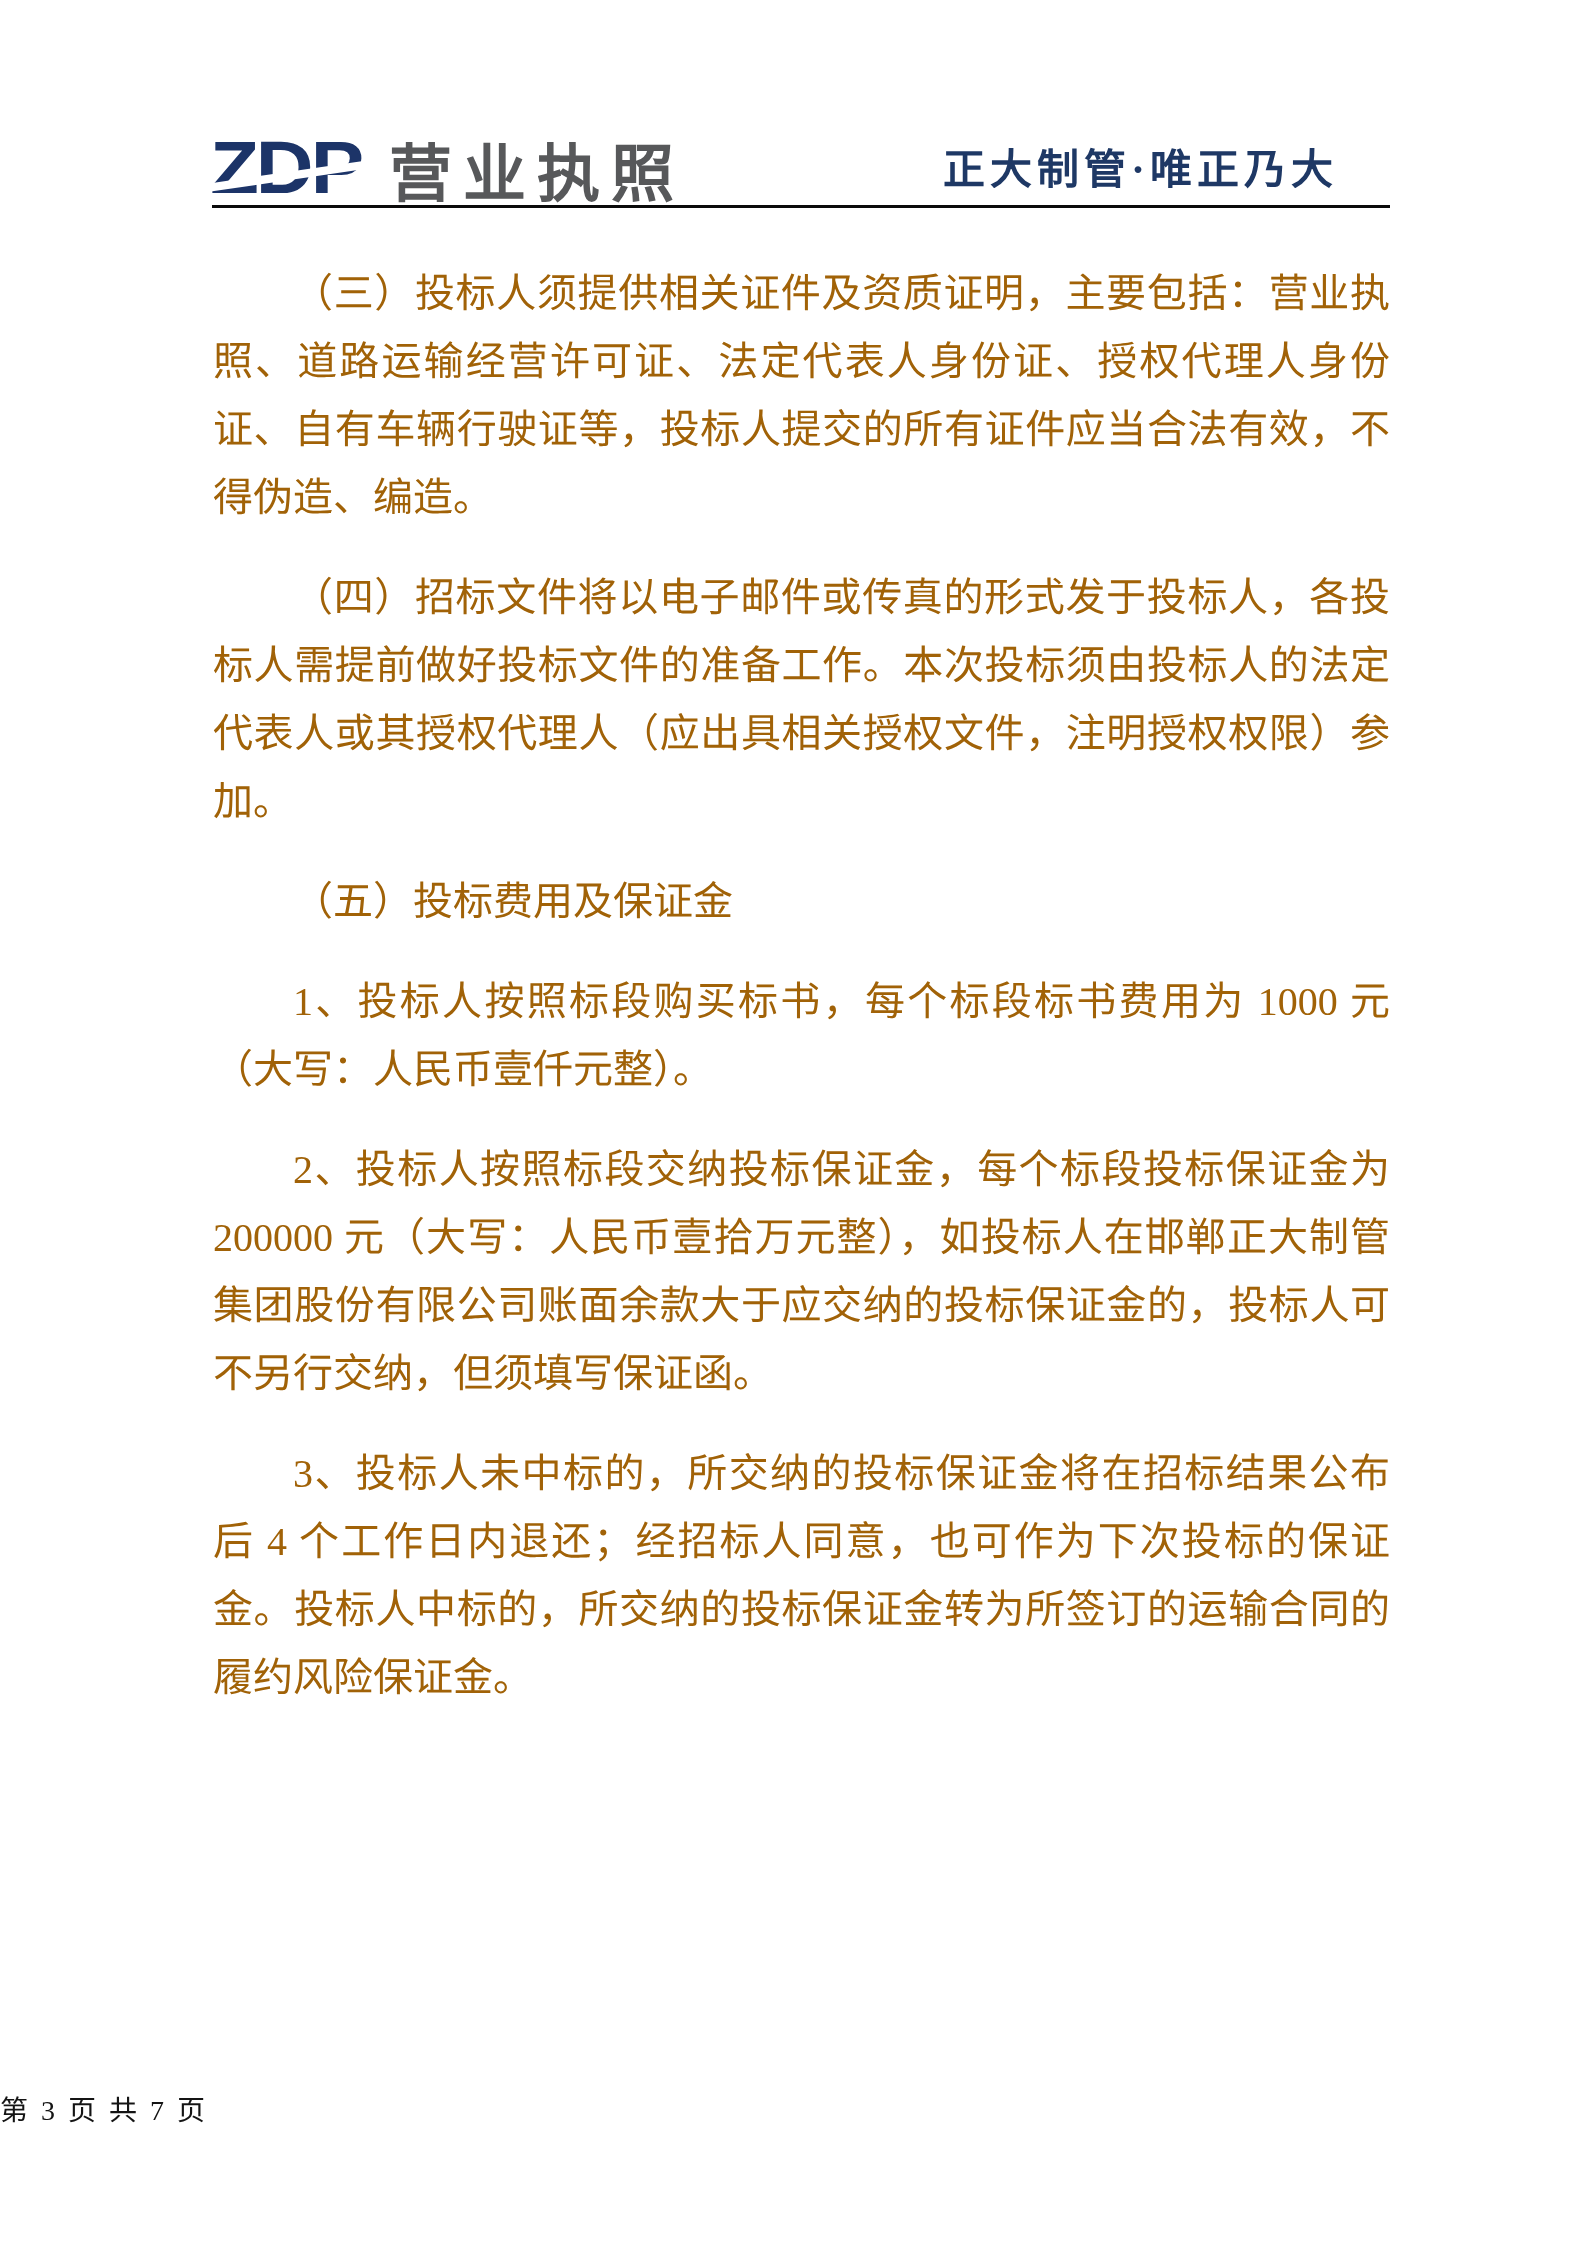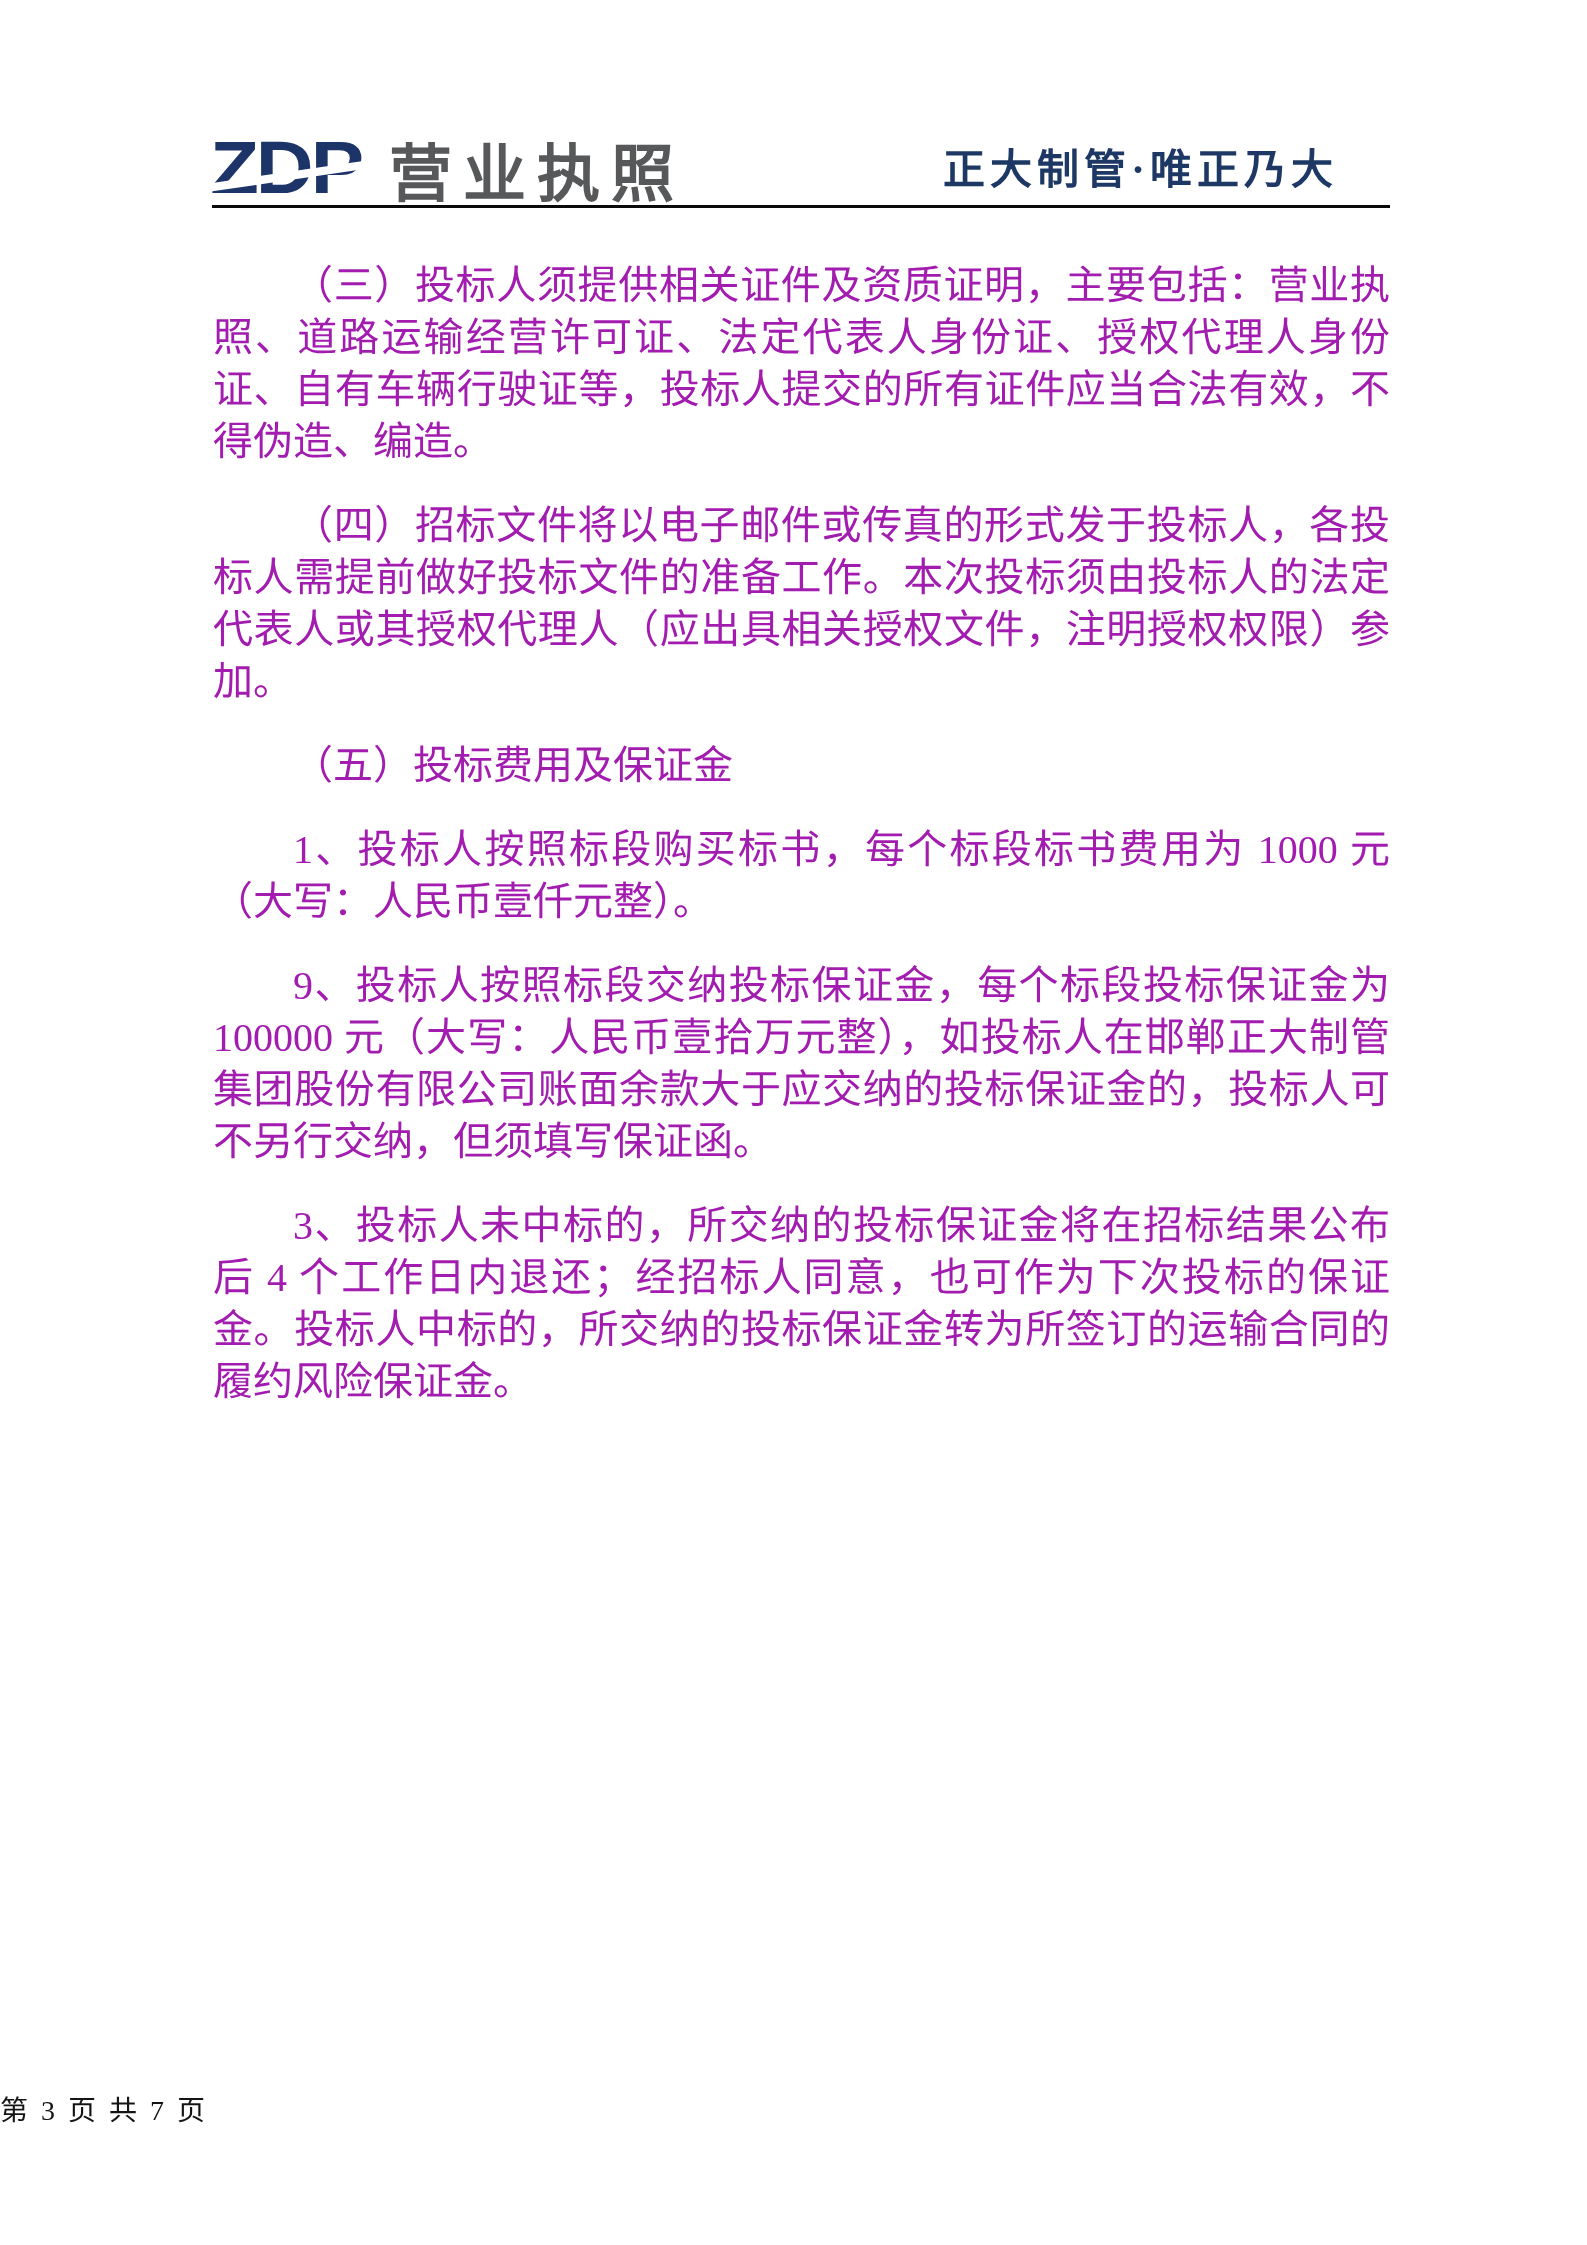--- a/index.html
+++ b/index.html
@@ -82,22 +82,22 @@
   }
 
   
   .doc-body {
     position: absolute;
     left: 213px;
     top: 260px;
     width: 1177px;
     font-family: "Liberation Serif", "DejaVu Serif", serif;
     font-size: 40px;
-    line-height: 52px;
-    color: #a21caf;
+    line-height: 68px;
+    color: #a16207;
     text-align: justify;
   }
   .doc-body p {
     margin: 0 0 32px 0;
     text-indent: 2em;
   }
   .doc-body p:last-child { margin-bottom: 0; }
 
   
   .page-footer {
@@ -127,21 +127,21 @@
     </div>
     <div class="tagline">正大制管·唯正乃大</div>
     <div class="header-rule"></div>
   </header>
 
   <main class="doc-body">
     <p>（三）投标人须提供相关证件及资质证明，主要包括：营业执照、道路运输经营许可证、法定代表人身份证、授权代理人身份证、自有车辆行驶证等，投标人提交的所有证件应当合法有效，不得伪造、编造。</p>
     <p>（四）招标文件将以电子邮件或传真的形式发于投标人，各投标人需提前做好投标文件的准备工作。本次投标须由投标人的法定代表人或其授权代理人（应出具相关授权文件，注明授权权限）参加。</p>
     <p>（五）投标费用及保证金</p>
     <p>1、投标人按照标段购买标书，每个标段标书费用为 1000 元（大写：人民币壹仟元整）。</p>
-    <p>9、投标人按照标段交纳投标保证金，每个标段投标保证金为 100000 元（大写：人民币壹拾万元整），如投标人在邯郸正大制管集团股份有限公司账面余款大于应交纳的投标保证金的，投标人可不另行交纳，但须填写保证函。</p>
+    <p>2、投标人按照标段交纳投标保证金，每个标段投标保证金为 200000 元（大写：人民币壹拾万元整），如投标人在邯郸正大制管集团股份有限公司账面余款大于应交纳的投标保证金的，投标人可不另行交纳，但须填写保证函。</p>
     <p>3、投标人未中标的，所交纳的投标保证金将在招标结果公布后 4 个工作日内退还；经招标人同意，也可作为下次投标的保证金。投标人中标的，所交纳的投标保证金转为所签订的运输合同的履约风险保证金。</p>
   </main>
 
   <footer class="page-footer">
     <span>第 3 页 共 7 页</span>
   </footer>
 
 </div>
 
 </body></html>

